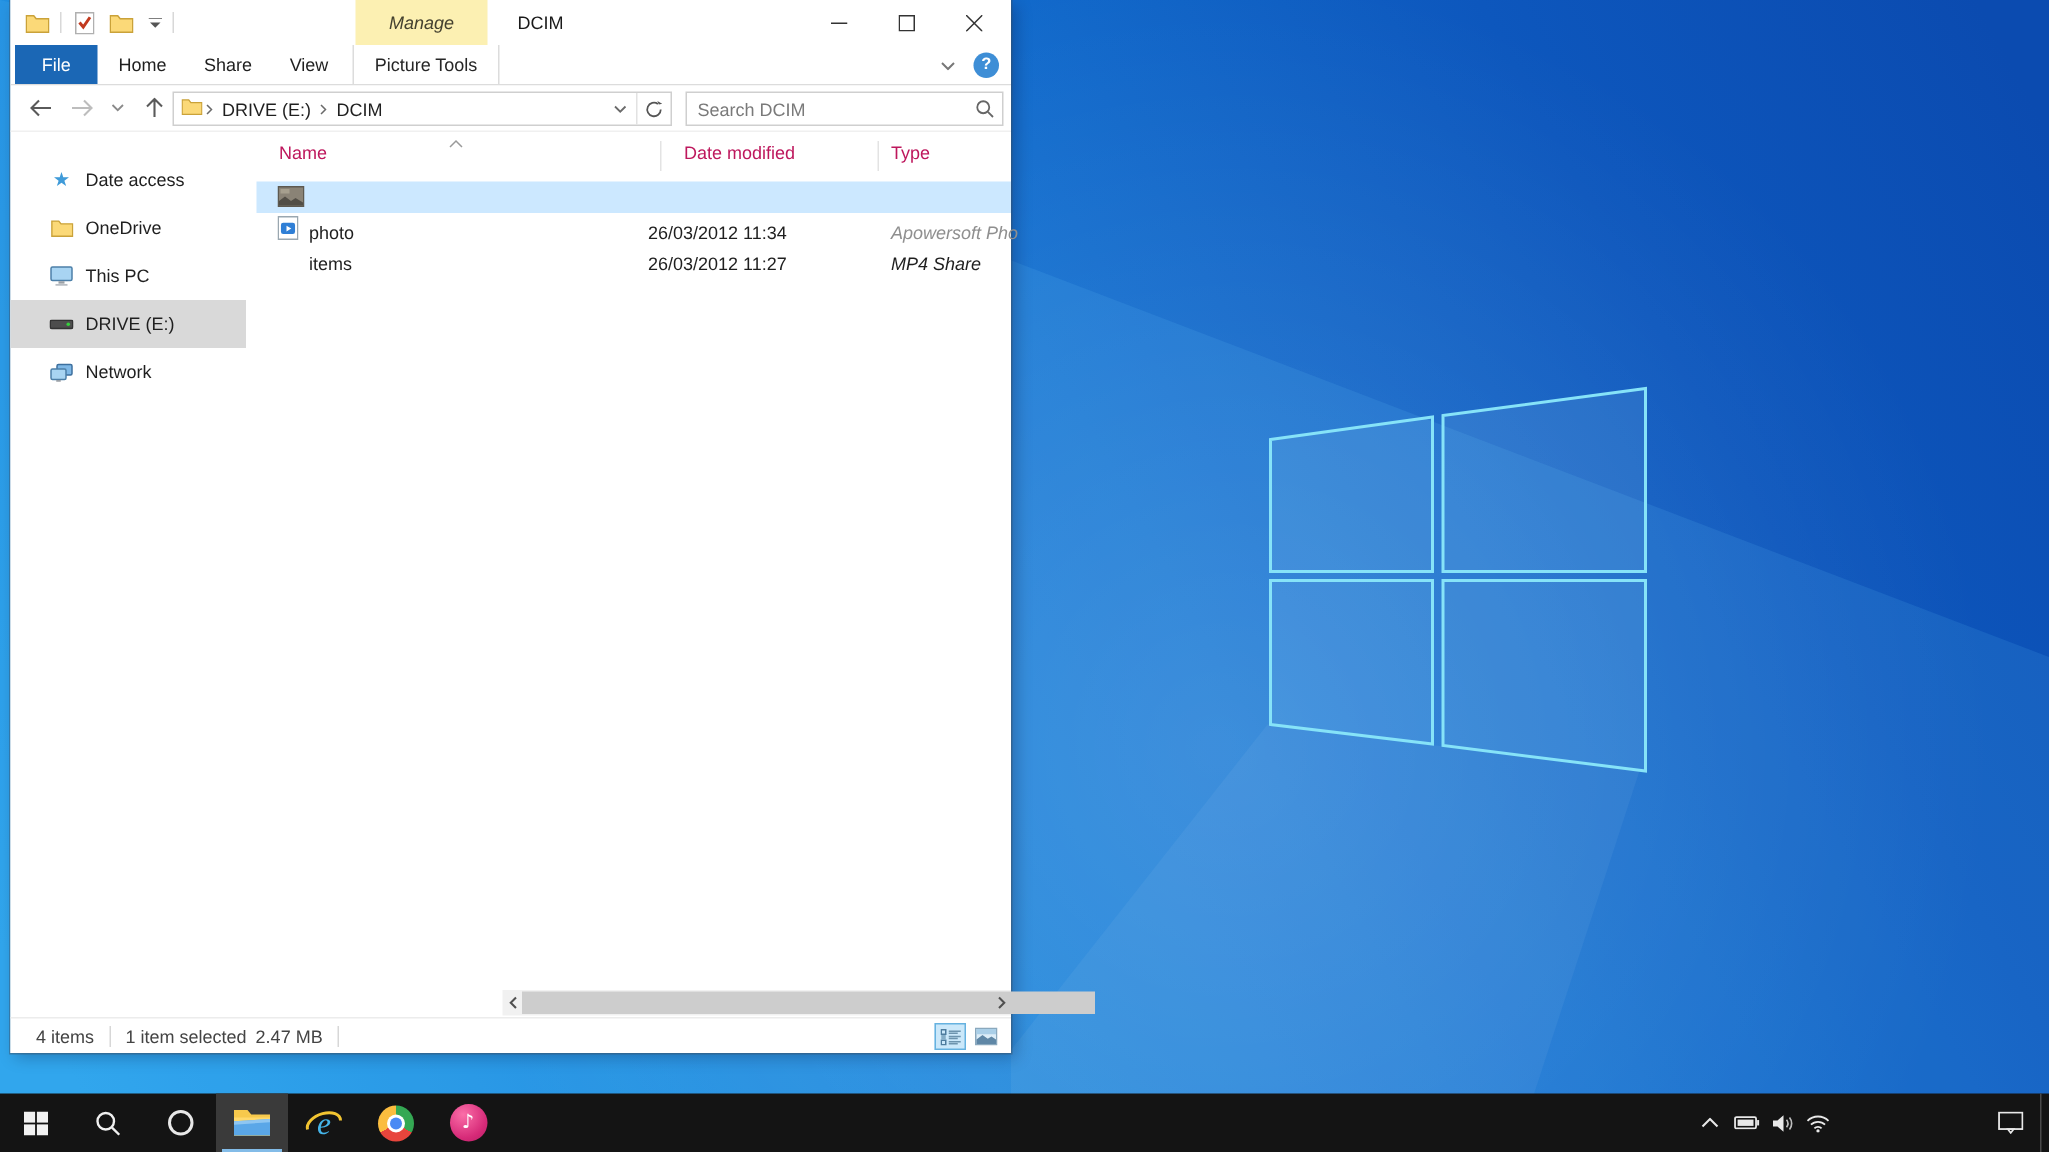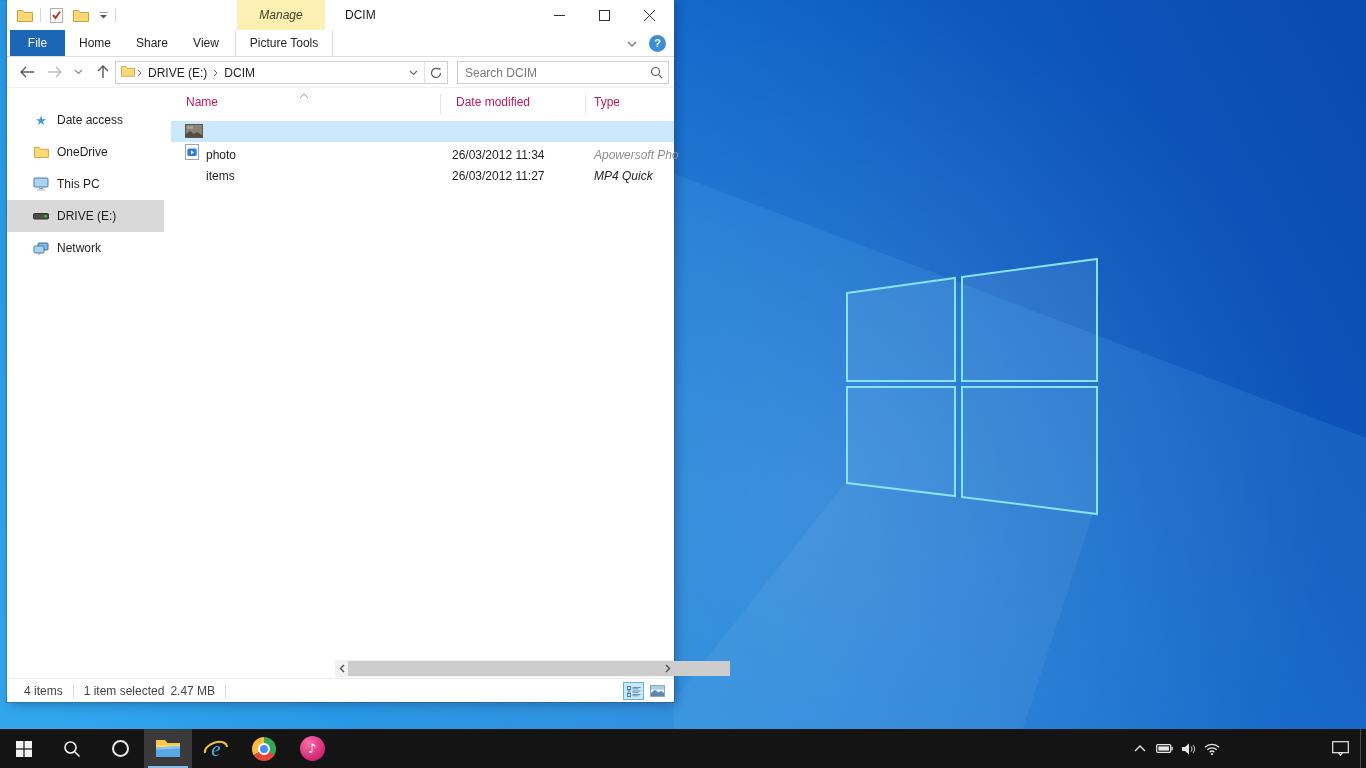--- a/index.html
+++ b/index.html
@@ -71,21 +71,21 @@
   .flheader { position:absolute; left:0; top:4px; width:100%; height:24px; color:#be185d; }
   .flheader .col { position:absolute; top:3px; }
   .col-name { left:15px; } .col-date { left:285px; } .col-type { left:423px; }
   .hsep { position:absolute; top:2px; width:1px; height:20px; background:#e3e3e3; }
   .sortcaret { position:absolute; left:128px; top:-4px; color:#9a9a9a; }
   .flrow { position:absolute; left:0; width:100%; height:21px; }
   .flrow .cell { position:absolute; top:3px; white-space:nowrap;margin-top:24px; }
   .flrow .icon { position:absolute; left:14px; top:2px; width:18px; height:16px; display:flex; align-items:center; }
   .row-0 { top:33px; background:#cce8ff; }
   .row-1 { top:54px; }
-  .cell.name { left:35px; } .cell.date { left:281px; } .cell.type { left:423px;font-style:italic; }
+  .cell.name { left:35px; } .cell.date { left:261px; } .cell.type { left:423px;font-style:italic; }
   .row-0 .cell.type { color:#8f8f8f; }
 
   
   .hscroll { position:absolute; left:164px; right:0; top:572px; height:17px; background:#f1f1f1; }
   .hs-btn { position:absolute; top:0; width:13px; height:17px; display:flex; align-items:center; justify-content:center; color:#505050; }
   .hs-left { left:0; } .hs-right { right:0; }
   .hs-thumb { position:absolute; left:13px; top:1px; width:382px; height:15px; background:#cdcdcd; }
 
   
   .statusbar { position:absolute; left:0; bottom:0; width:100%; height:24px; background:#fff;
@@ -355,21 +355,21 @@
     <div class="flrow row-1">
       <span class="icon">
         <svg width="14" height="16" viewBox="0 0 14 16">
             <rect x="0.5" y="0.5" width="13" height="15" fill="#fff" stroke="#9aa7b0"></rect>
             <rect x="2.3" y="4.5" width="9.4" height="7.5" rx="1.5" fill="#2f7fd6"></rect>
             <path d="M6 6.5l3.2 1.9L6 10.3z" fill="#fff"></path>
           </svg>
       </span>
       <span class="cell name">items</span>
       <span class="cell date">26/03/2012 11:27</span>
-      <span class="cell type">MP4 Quick</span>
+      <span class="cell type">MP4 Share</span>
     </div>
 
     <div class="hscroll">
       <span class="hs-btn hs-left">
         <svg width="6" height="9" viewBox="0 0 6 9">
             <path d="M5 1L1.5 4.5 5 8" stroke="#505050" fill="none" stroke-width="1.4"></path>
           </svg>
       </span>
       <span class="hs-thumb"></span>
       <span class="hs-btn hs-right">

